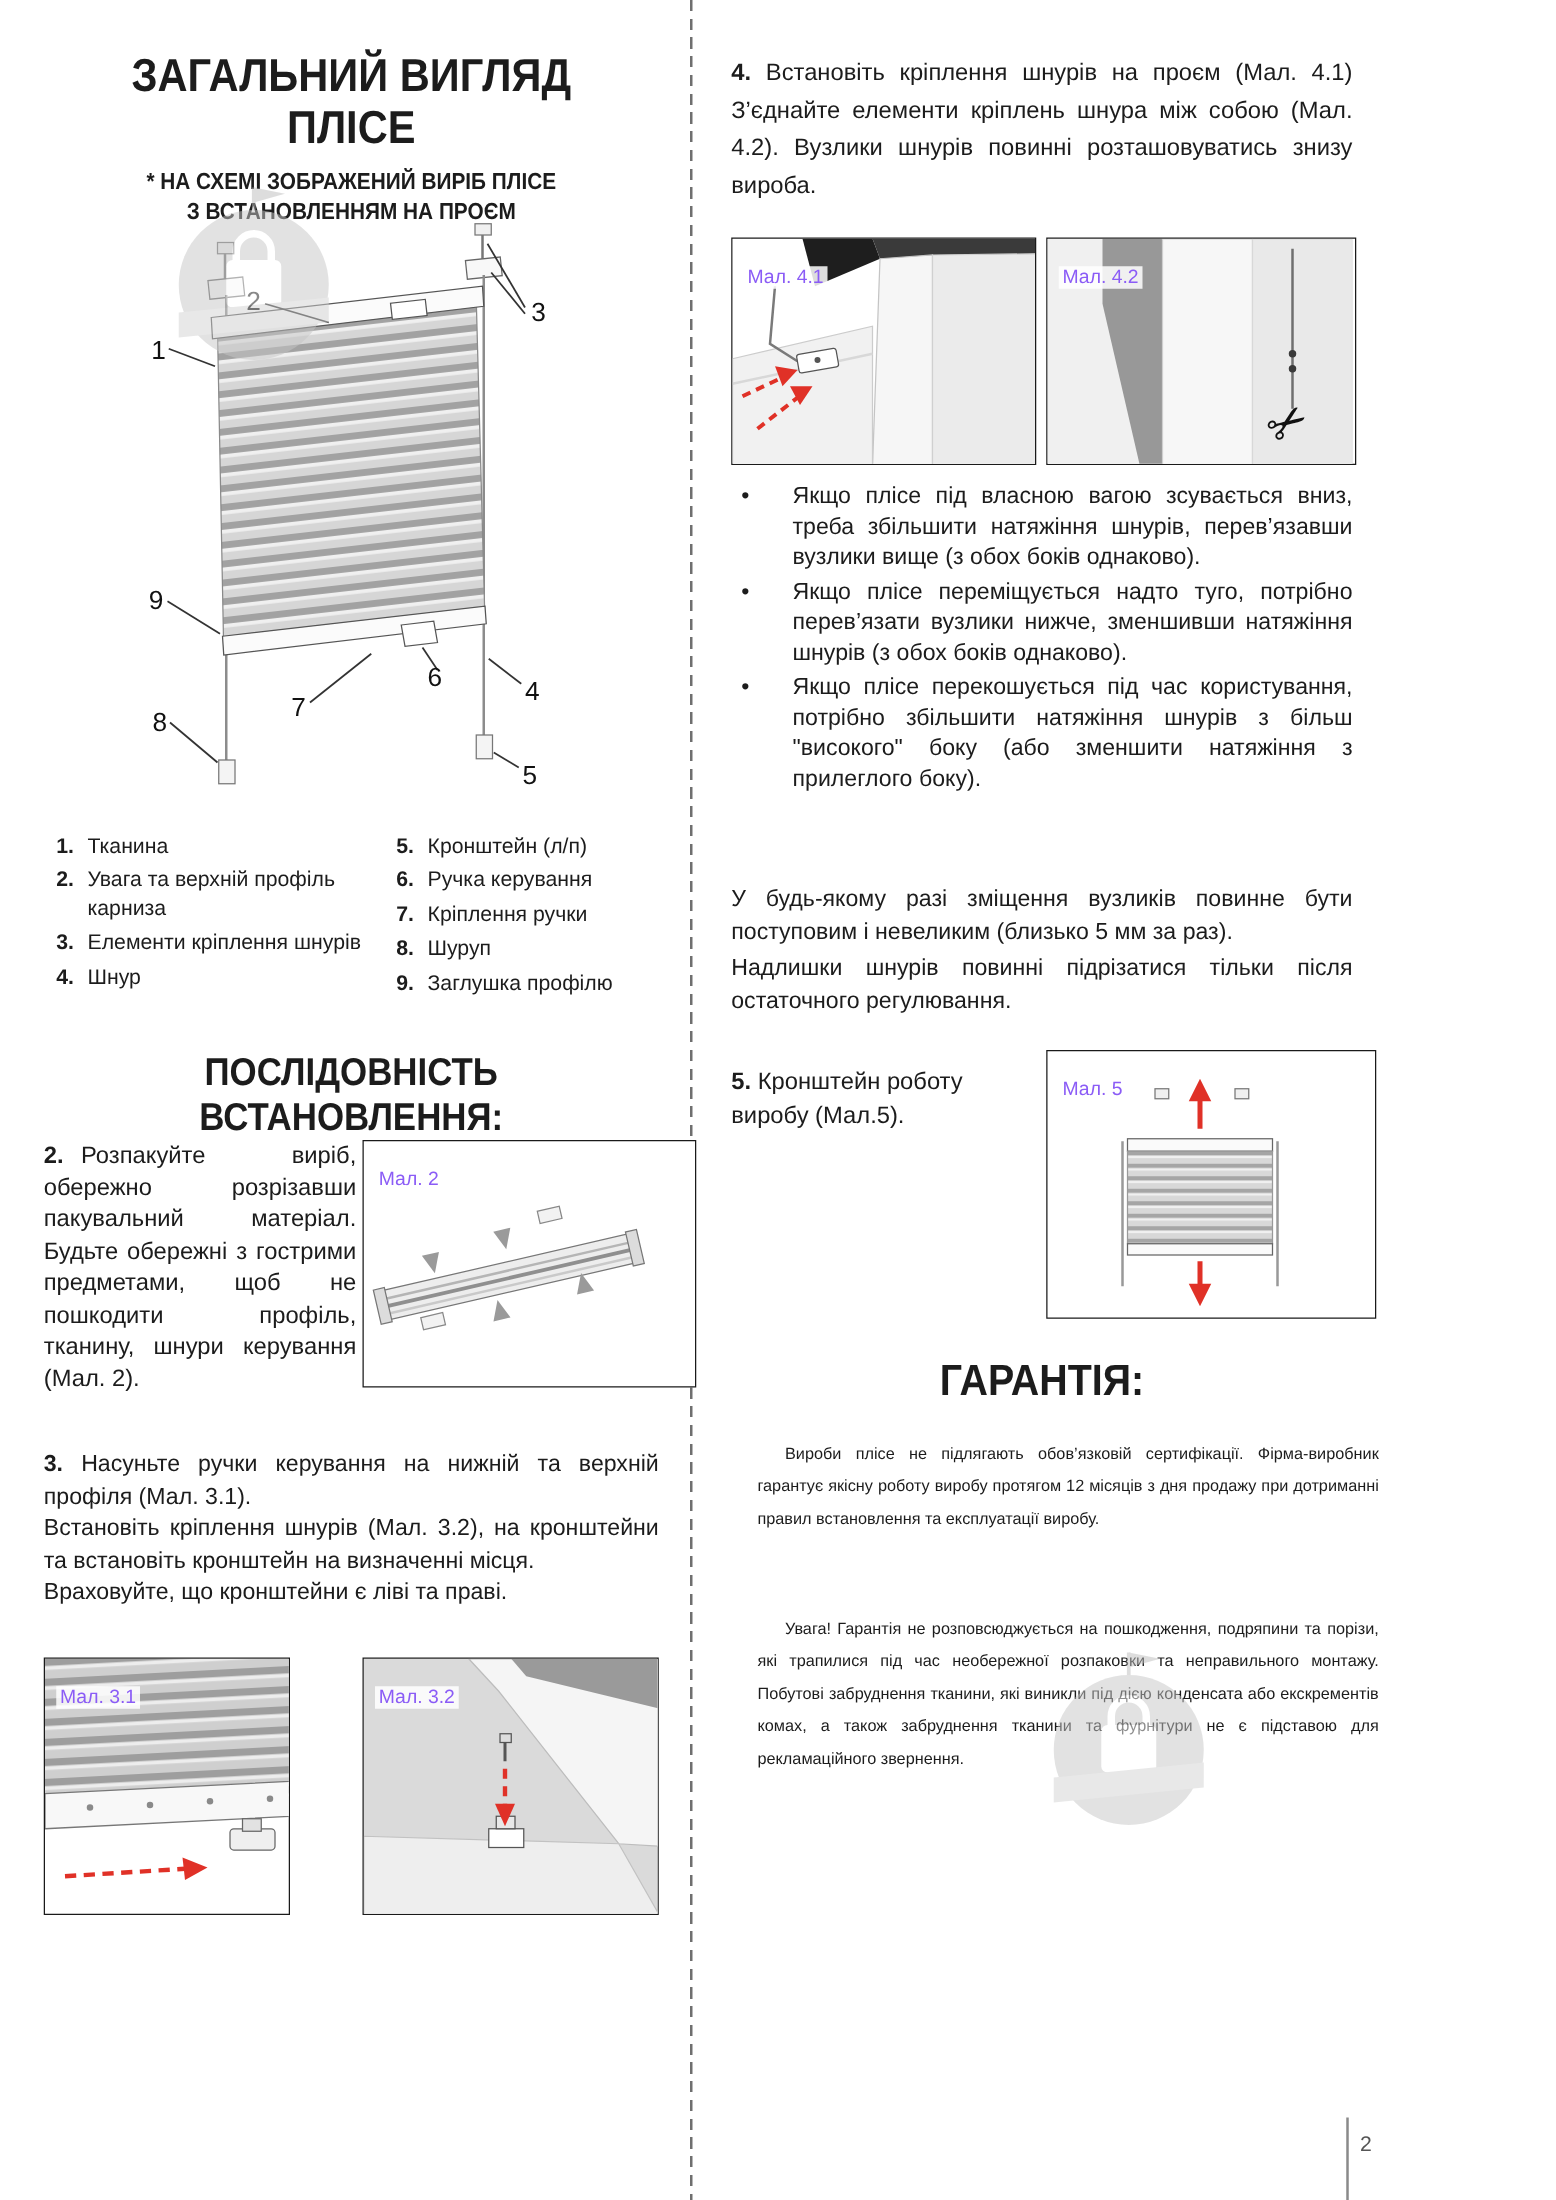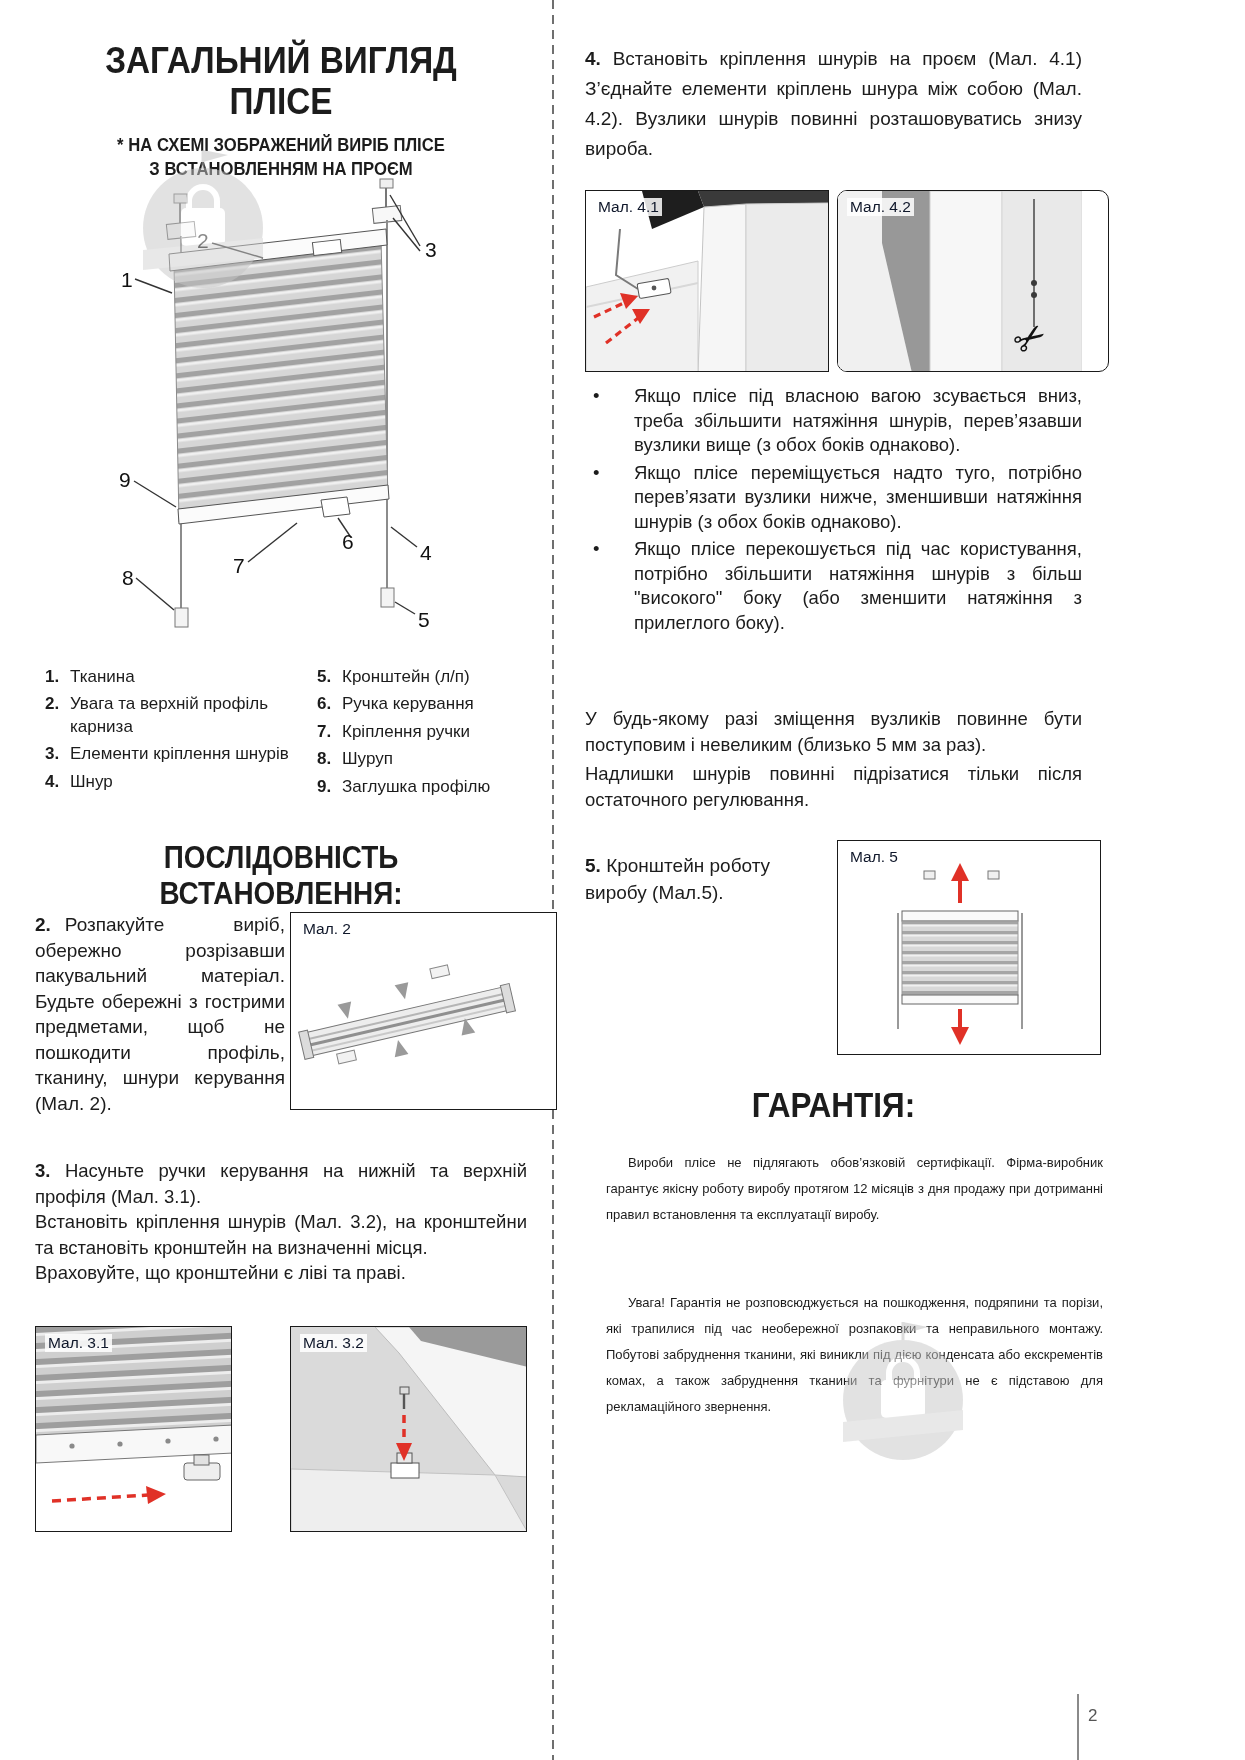--- a/index.html
+++ b/index.html
@@ -35,27 +35,27 @@
                font-size:31px; font-weight:bold; }
 
   .step-text { font-size:19px; line-height:25.5px; text-align:justify; }
   .step2-text { position:absolute; left:35px; top:912px; width:250px; }
   .step2-text b { margin-right:14px; }
 
   .step3 { position:absolute; left:35px; top:1158px; width:492px;
            font-size:18.5px; line-height:25.5px; text-align:justify; }
 
   .fig { position:absolute; border:1.6px solid #1a1a1a; background:#fff; overflow:hidden; }
-  .fig-label { position:absolute; top:7px; left:9px; font-size:15.5px; color:#0f172a; z-index:3;
+  .fig-label { position:absolute; top:22px; left:9px; font-size:15.5px; color:#8b5cf6; z-index:3;
                background:rgba(255,255,255,.85); padding:0 3px; }
   .fig2  { left:290px; top:912px;  width:267px; height:198px; }
   .fig31 { left:35px;  top:1326px; width:197px; height:206px;text-decoration:underline; }
   .fig32 { left:290px; top:1326px; width:237px; height:206px; }
   .fig41 { left:585px; top:190px;  width:244px; height:182px; }
-  .fig42 { left:837px; top:190px;  width:272px; height:182px;border-radius:10px; }
+  .fig42 { left:837px; top:190px;  width:248px; height:182px; }
   .fig5  { left:837px; top:840px;  width:264px; height:215px; }
 
   
   .step4 { position:absolute; left:585px; top:44px; width:497px; line-height:30px; }
 
   .bullets { position:absolute; left:585px; top:384px; width:497px; list-style:none; }
   .bullets li { position:relative; padding-left:49px; font-size:18.5px; line-height:24.5px;
                 text-align:justify; margin-bottom:3px; }
   .bullets .dot { position:absolute; left:8px; top:0; }
 

